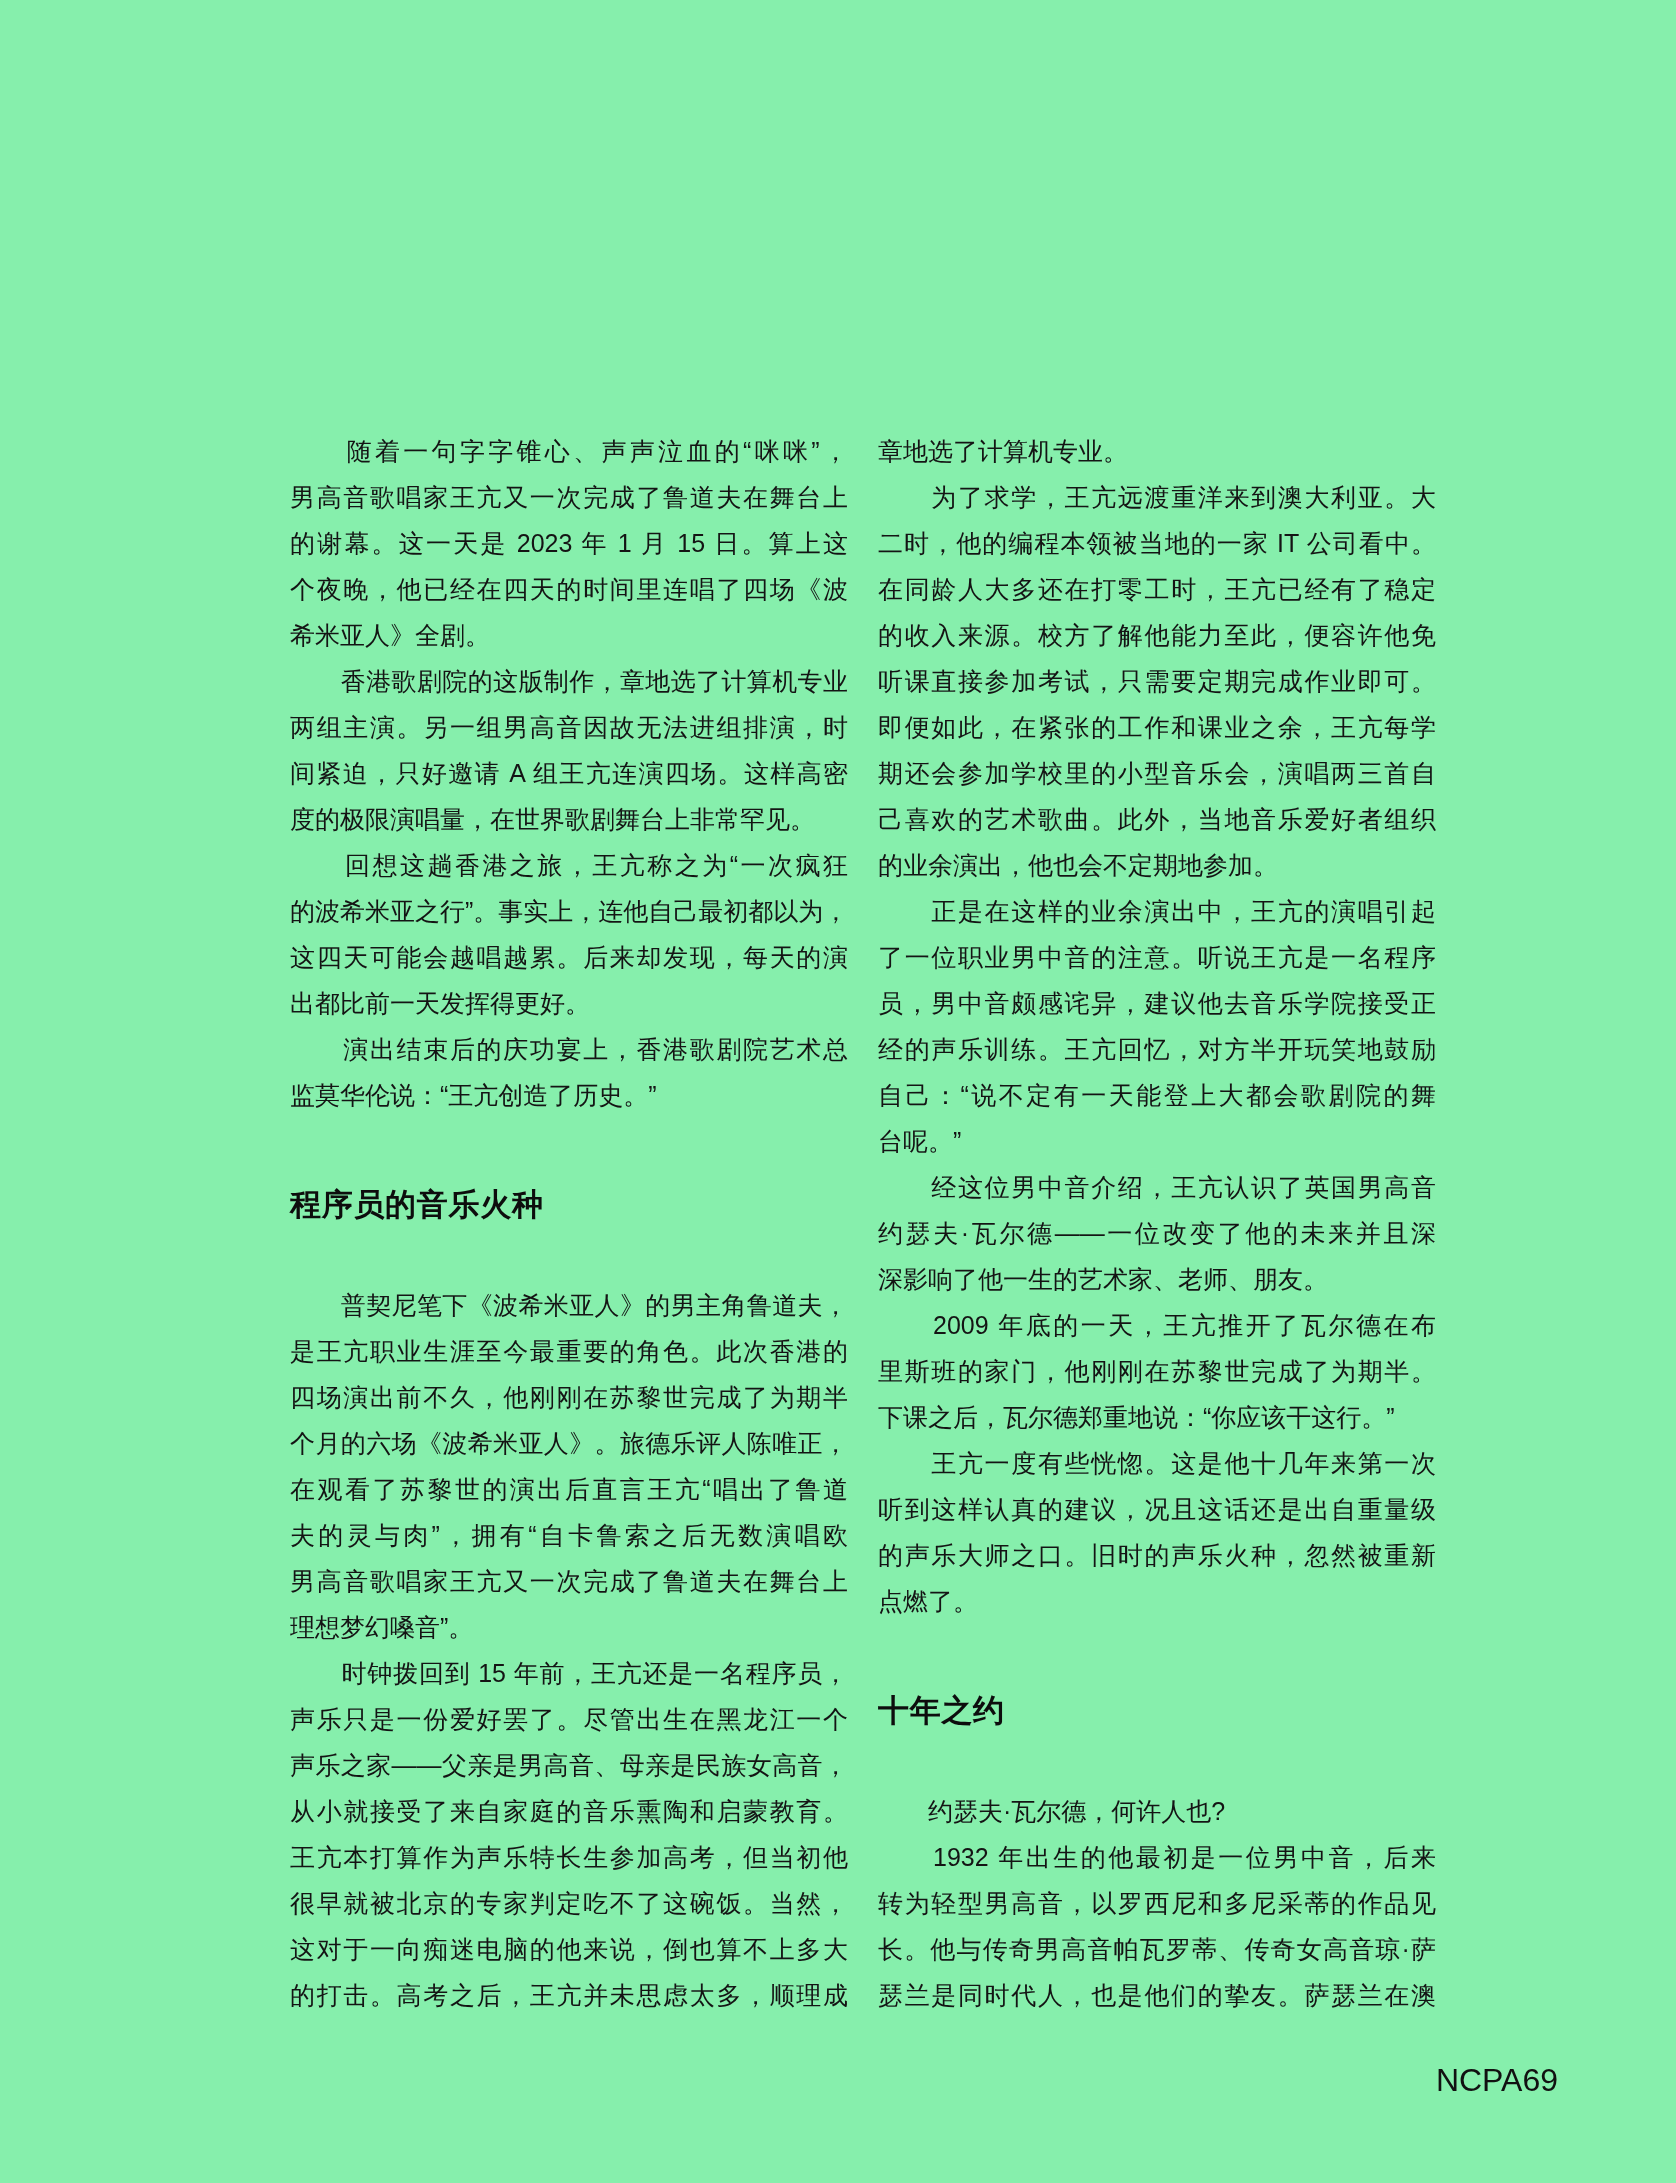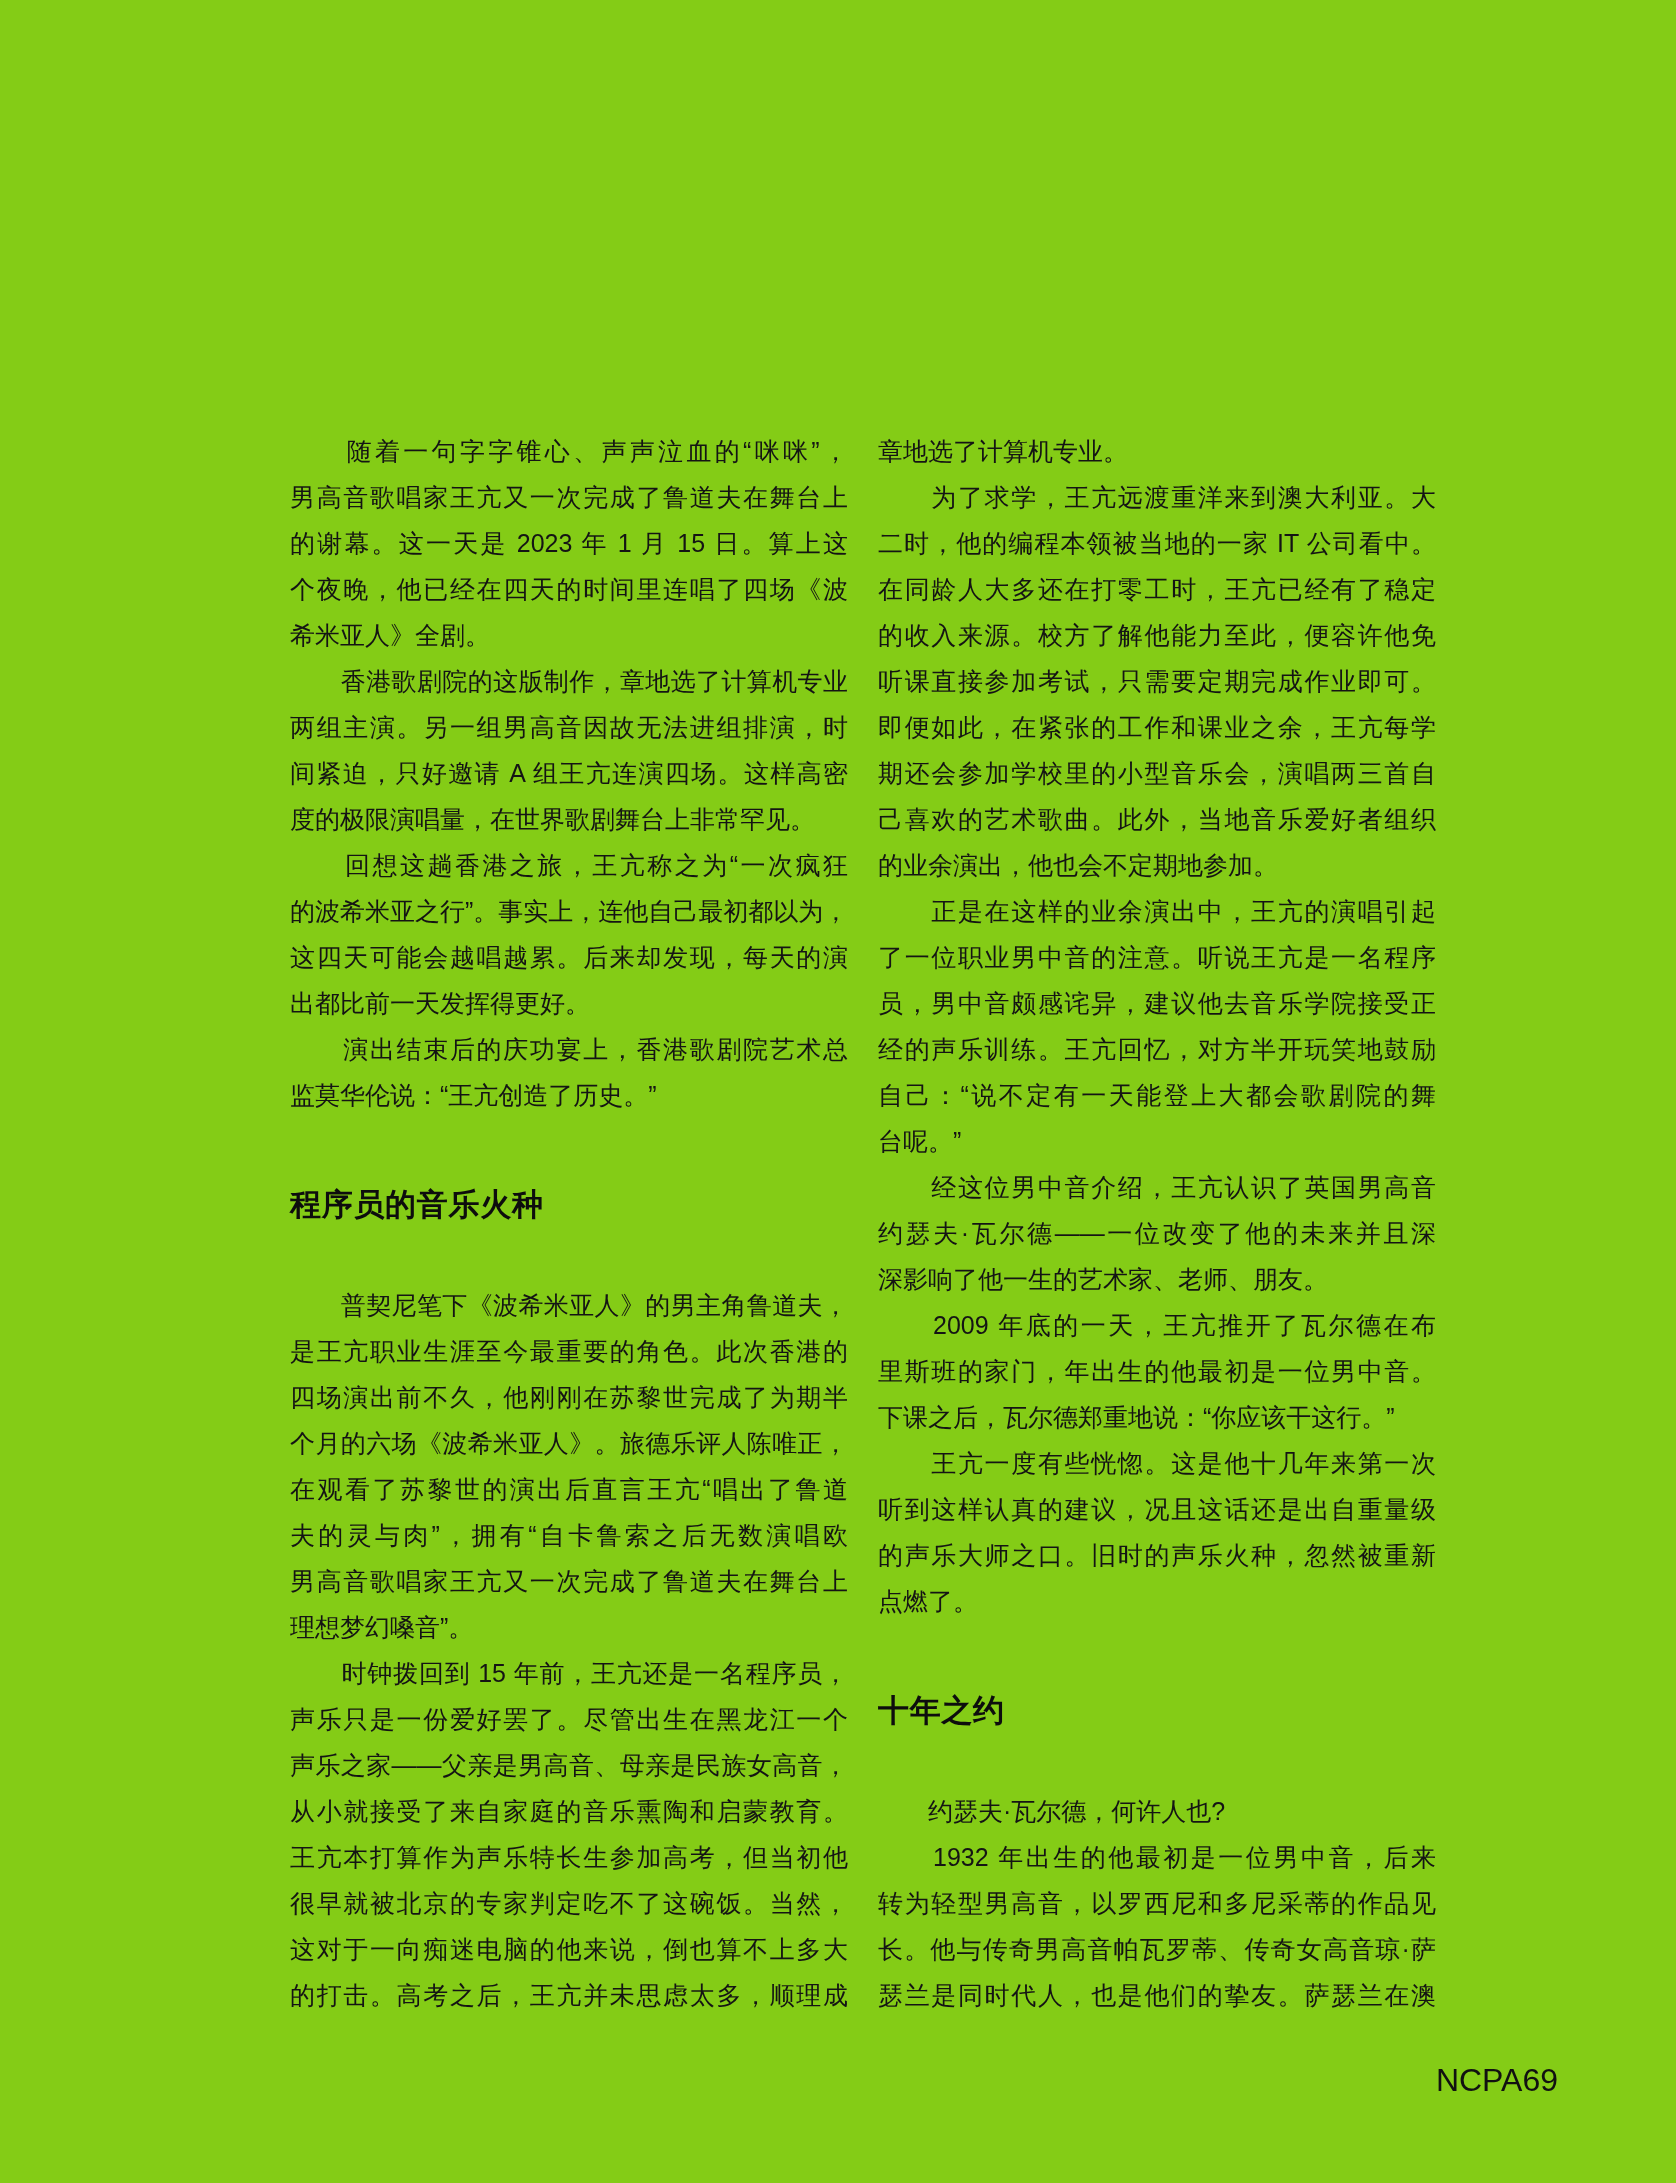--- a/index.html
+++ b/index.html
@@ -11,21 +11,21 @@
     position: relative;
     width: 1676px;
     height: 2183px;
     font-family: "Liberation Sans", sans-serif;
     color: #141414;
     overflow: hidden;
   }
   .page {
     position: absolute;
     inset: 0;
-    background: #84cc16;
+    background: #86efac;
   }
   .column {
     position: absolute;
     top: 428px;
     width: 558px;
   }
   #col-left  { left: 290px; }
   #col-right { left: 878px; }
   .para { margin: 0; padding: 0; }
   .line {
@@ -139,21 +139,21 @@
         <div class="line">自己：“说不定有一天能登上大都会歌剧院的舞</div>
         <div class="line last">台呢。”</div>
       </div>
       <div class="para">
         <div class="line">　　经这位男中音介绍，王亢认识了英国男高音</div>
         <div class="line">约瑟夫·瓦尔德——一位改变了他的未来并且深</div>
         <div class="line last">深影响了他一生的艺术家、老师、朋友。</div>
       </div>
       <div class="para">
         <div class="line">　　2009 年底的一天，王亢推开了瓦尔德在布</div>
-        <div class="line">里斯班的家门，年出生的他最初是一位男中音。</div>
+        <div class="line">里斯班的家门，他刚刚在苏黎世完成了为期半。</div>
         <div class="line last">下课之后，瓦尔德郑重地说：“你应该干这行。”</div>
       </div>
       <div class="para">
         <div class="line">　　王亢一度有些恍惚。这是他十几年来第一次</div>
         <div class="line">听到这样认真的建议，况且这话还是出自重量级</div>
         <div class="line">的声乐大师之口。旧时的声乐火种，忽然被重新</div>
         <div class="line last">点燃了。</div>
       </div>
       <div class="heading">十年之约</div>
       <div class="para">

